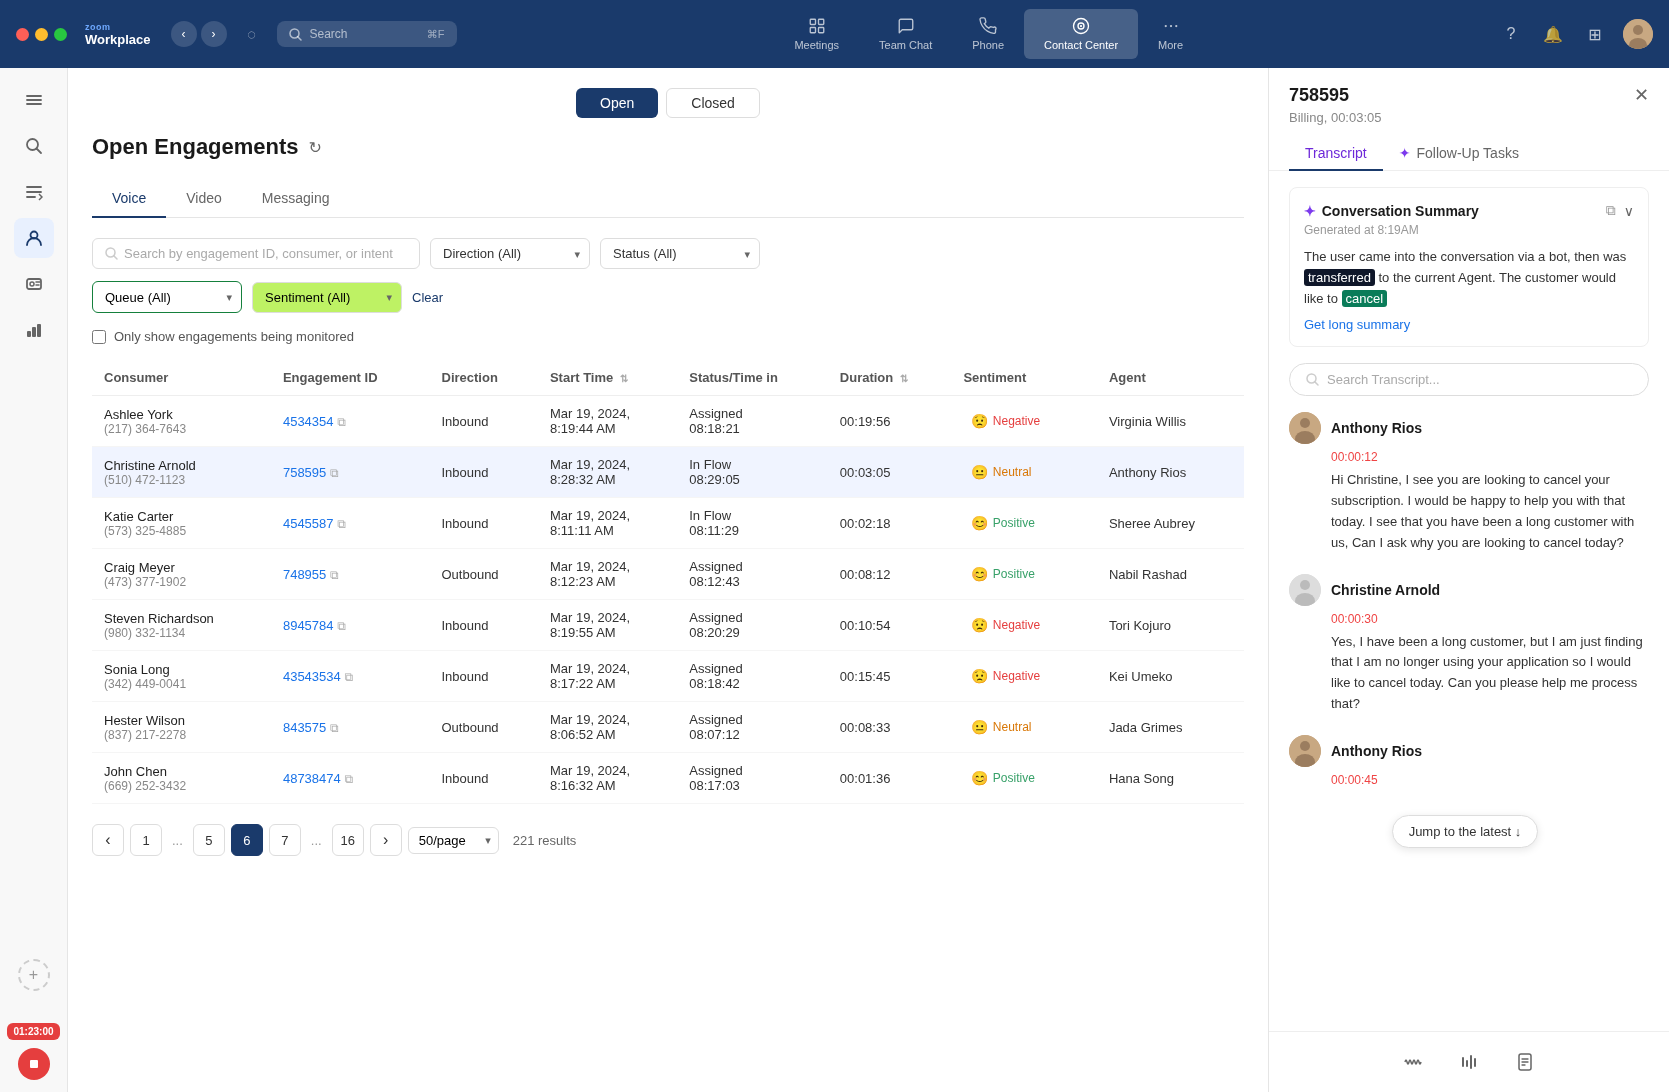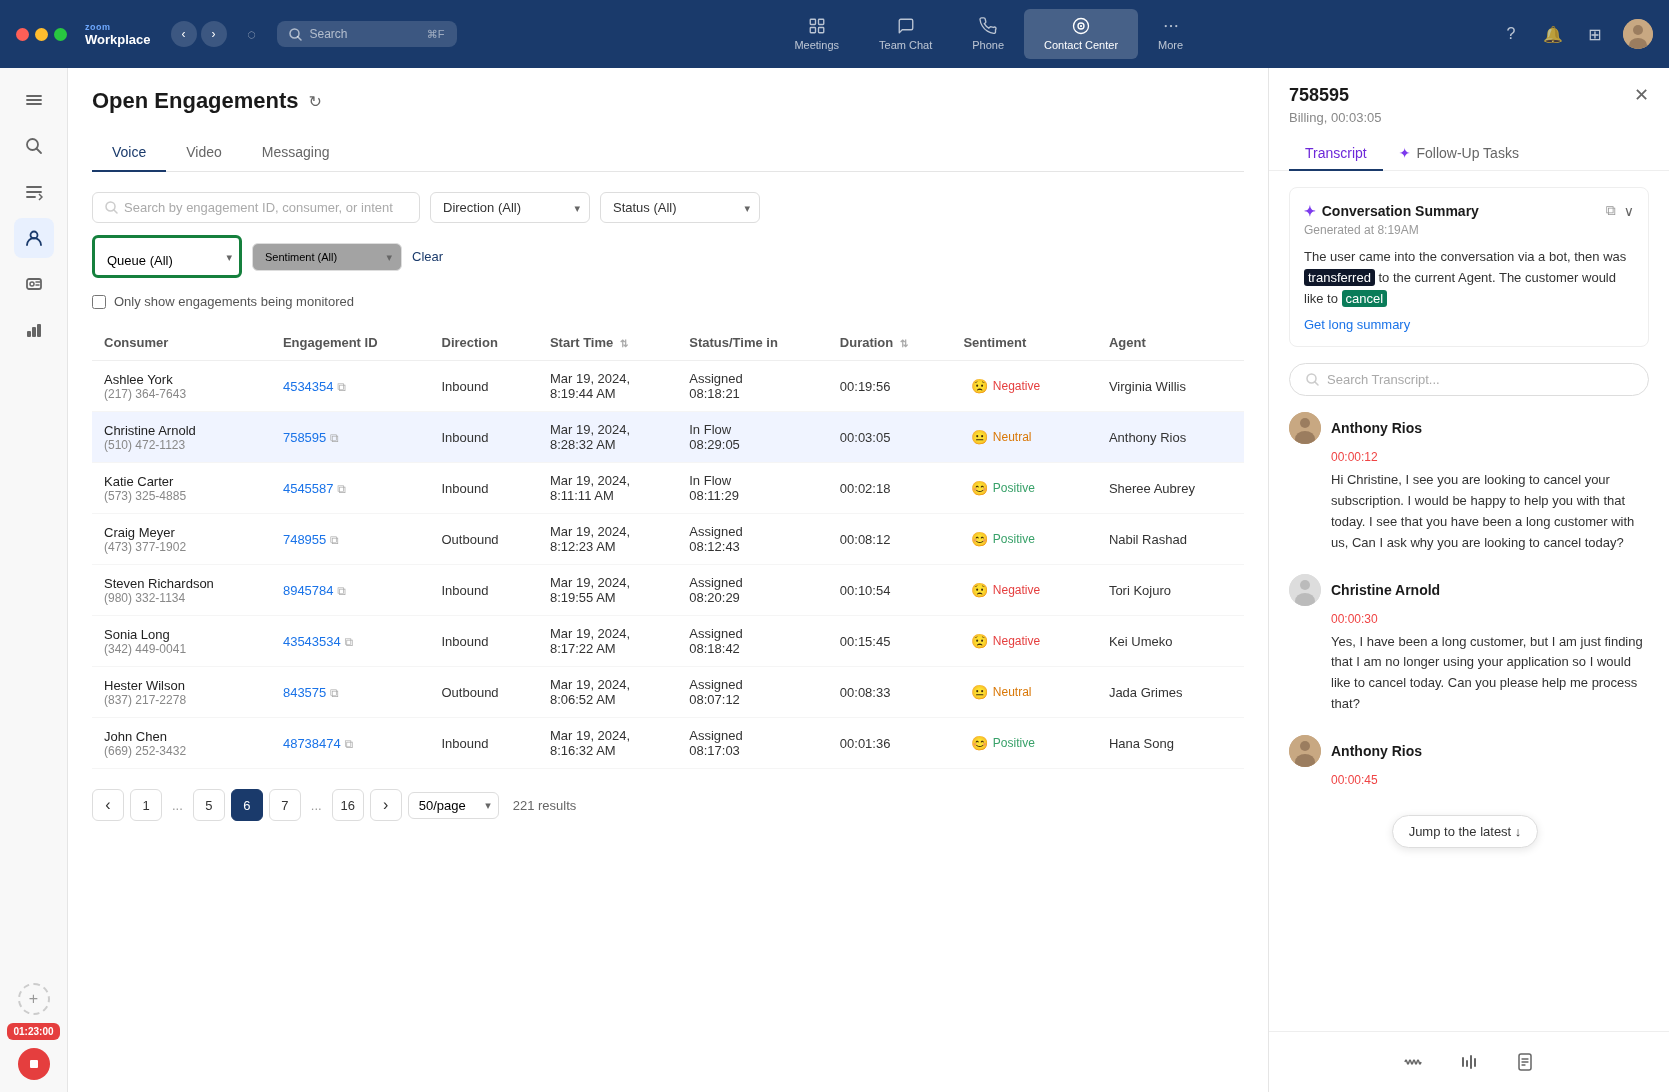--- a/index.html
+++ b/index.html
@@ -30,21 +30,21 @@
 
     
     .main-layout { display: flex; height: calc(1092px - 68px); }
 
     
     .left-sidebar { width: 68px; background: #f8f8f8; border-right: 1px solid #e5e5e5; display: flex; flex-direction: column; align-items: center; padding: 12px 0; gap: 6px; }
     .sidebar-icon { width: 40px; height: 40px; display: flex; align-items: center; justify-content: center; border-radius: 8px; cursor: pointer; color: #666; font-size: 18px; }
     .sidebar-icon.active { background: #e8f0fe; color: #1a3a6b; }
     .sidebar-bottom { margin-top: auto; display: flex; flex-direction: column; align-items: center; gap: 8px; }
     .add-btn { width: 32px; height: 32px; border-radius: 50%; border: 2px dashed #ccc; display: flex; align-items: center; justify-content: center; color: #999; cursor: pointer; font-size: 16px; }
-    .timer-badge { background: #e53e3e; color: white; border-radius: 6px; padding: 3px 6px; font-size: 10px; font-weight: 600; }
+    .timer-badge { background: #e53e3e; color: white; border-radius: 6px; padding: 3px 6px; font-size: 10px; font-weight: 600; margin-top: 24px; }
 
     
     .content { flex: 1; background: white; display: flex; overflow: hidden; }
 
     
     .left-panel { flex: 1; padding: 20px 24px; overflow-y: auto; border-right: 1px solid #e5e5e5; }
 
     
     .tab-bar { display: flex; gap: 0; margin-bottom: 20px; border-bottom: 1px solid #e5e5e5; }
     .tab { padding: 10px 20px; cursor: pointer; font-size: 14px; color: #666; border-bottom: 2px solid transparent; margin-bottom: -1px; }
@@ -279,20 +279,24 @@
             <rect x="2" y="2" width="8" height="8" rx="1" fill="white"></rect>
           </svg>
       </div>
     </div>
   </div>
 
   <div class="content">
 
     <div class="left-panel">
 
+      <div class="top-tabs">
+        <button class="top-tab active">Open</button>
+        <button class="top-tab inactive">Closed</button>
+      </div>
 
       <div class="page-title-row">
         <h1 class="page-title">Open Engagements</h1>
         <button class="refresh-btn">↻</button>
       </div>
 
       <div class="tab-bar">
         <div class="tab active">Voice</div>
         <div class="tab">Video</div>
         <div class="tab">Messaging</div>
@@ -319,27 +323,27 @@
             <option>Status (All)</option>
             <option>Assigned</option>
             <option>In Flow</option>
           </select>
           <span style="position:absolute;right:10px;top:50%;transform:translateY(-50%);pointer-events:none;color:#666;font-size:11px;">▾</span>
         </div>
       </div>
 
       <div class="filters-row2">
         <div style="position:relative;display:inline-block;">
-          <select style="padding:15px 32px 7px 12px;border:3px solid #15803d;border-radius:6px;font-size:13px;appearance:none;background:white;cursor:pointer;min-width:150px;">
+          <select style="padding:8px 32px 7px 12px;border:1px solid #15803d;border-radius:6px;font-size:13px;appearance:none;background:white;cursor:pointer;min-width:150px;">
             <option>Queue (All)</option>
           </select>
           <span style="position:absolute;right:10px;top:50%;transform:translateY(-50%);pointer-events:none;color:#666;font-size:11px;">▾</span>
         </div>
         <div style="position:relative;display:inline-block;">
-          <select style="padding:7px 32px 7px 12px;border:1px solid #ddd;border-radius:6px;font-size:11px;appearance:none;background:#a3a3a3;cursor:pointer;min-width:150px;">
+          <select style="padding:7px 32px 7px 12px;border:1px solid #ddd;border-radius:6px;font-size:13px;appearance:none;background:#bef264;cursor:pointer;min-width:150px;">
             <option>Sentiment (All)</option>
             <option>Negative</option>
             <option>Positive</option>
             <option>Neutral</option>
           </select>
           <span style="position:absolute;right:10px;top:50%;transform:translateY(-50%);pointer-events:none;color:#666;font-size:11px;">▾</span>
         </div>
         <button class="clear-btn">Clear</button>
       </div>
 

